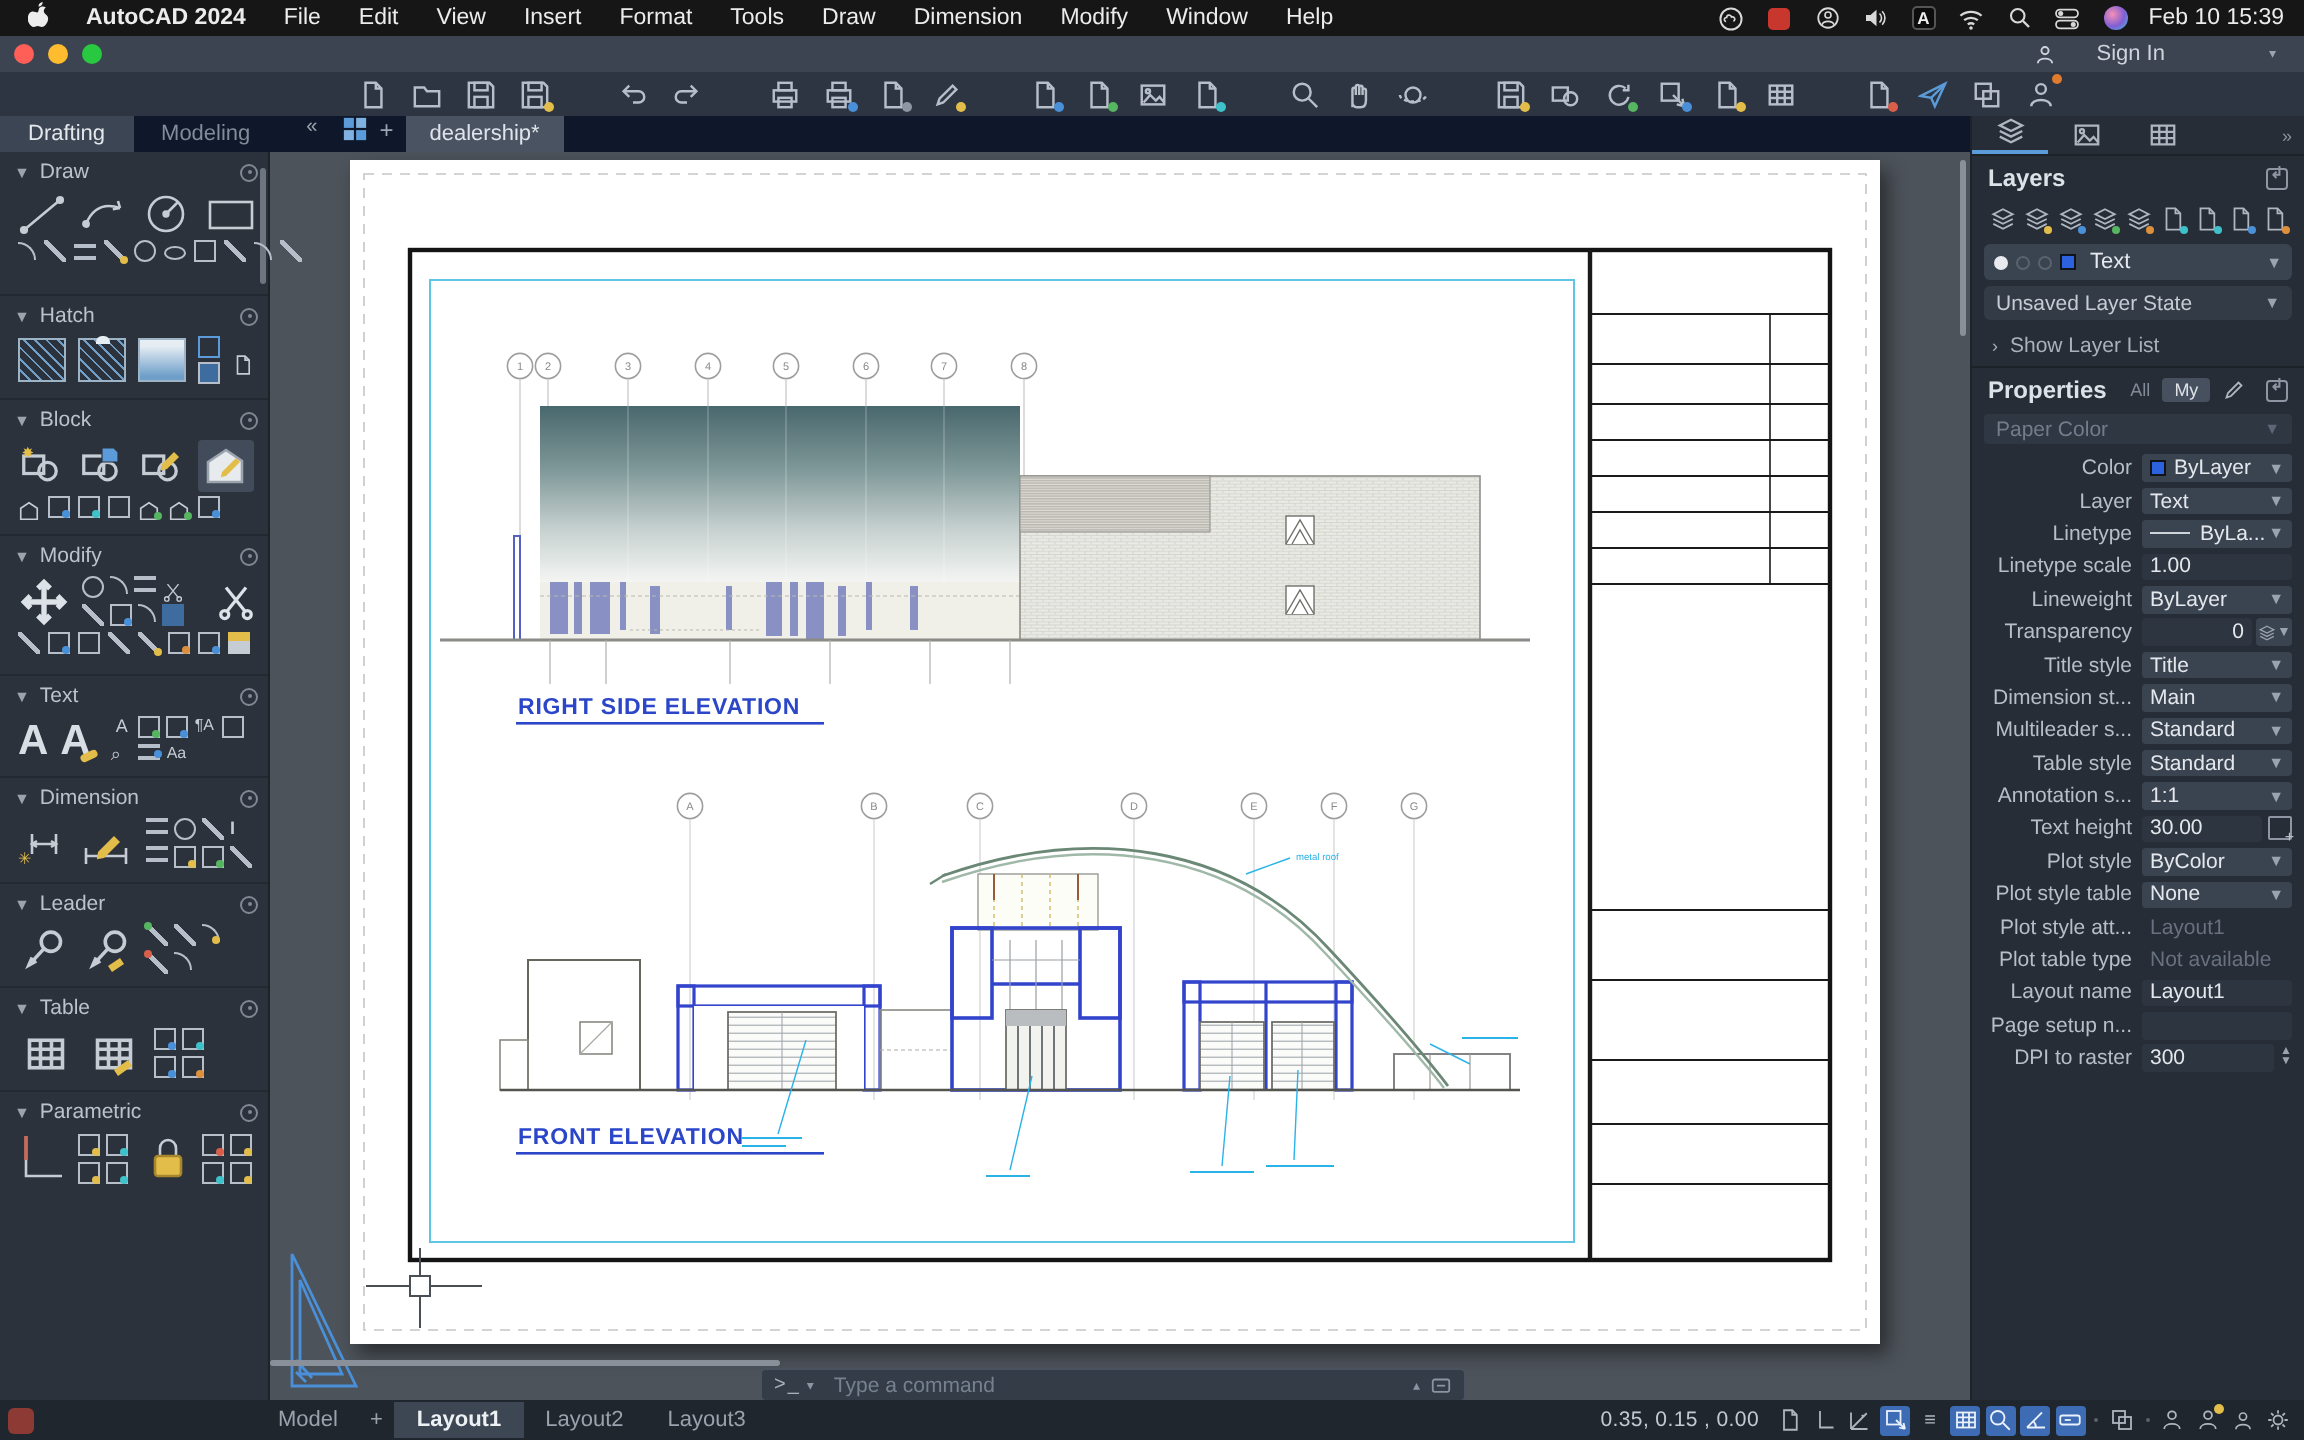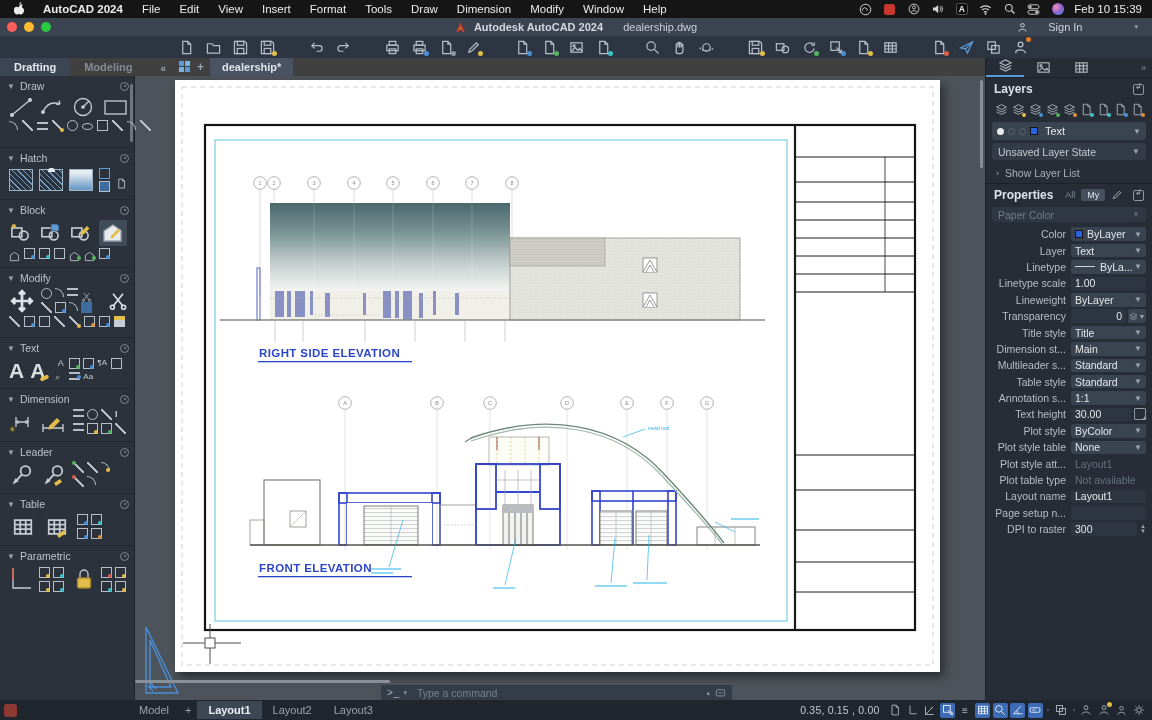--- a/index.html
+++ b/index.html
@@ -26,22 +26,22 @@
 
   
   #toolbar { position:absolute; left:0; top:36px; width:1152px; height:22px; background:#2c3541;
     display:flex; align-items:center; z-index:38; }
   .tbi { width:17px; height:17px; margin-right:10px; display:flex; align-items:center; justify-content:center; position:relative; }
   .tbi svg { stroke:#b6bec9; fill:none; stroke-width:1.3; }
   .tbi .dot { position:absolute; width:5px; height:5px; border-radius:50%; right:-1px; bottom:0; }
   .gapA { margin-left:178px; } .gap { margin-left:22px; }
 
   
-  #tabsrow { position:absolute; left:0; top:58px; width:985px; height:18px; background:#404040;
-    display:flex; align-items:flex-end; color:#828b97; font-size:11px;font-weight:bold; }
+  #tabsrow { position:absolute; left:0; top:58px; width:985px; height:18px; background:#0f172a;
+    display:flex; align-items:flex-start; color:#828b97; font-size:11px; }
   #tabsrow .ptab { height:18px; padding:2px 14px; display:flex; align-items:center; }
   #tabsrow .ptab.active { background:#3c4553; color:#e4e8ed; }
   #tabsrow .coll { margin-left:14px; margin-bottom:2px; color:#9aa3ae; font-size:10px; }
   #tabsrow .gridico { margin:0 4px 1px 12px; }
   #tabsrow .plus { color:#9aa3ae; margin:0 6px 2px 2px; font-size:12px; }
   #tabsrow .doctab { height:18px; padding:2px 12px; background:#49536 2; background:#495362; color:#dfe4ea; display:flex; align-items:center; }
 
   
   #palette { position:absolute; left:0; top:76px; width:135px; height:624px; background:#2b323b;
     border-right:1px solid #1d2329; color:#bac2cb; z-index:30; }
@@ -337,29 +337,20 @@
   <span class="stico">
       <span style="width:12px;height:12px;border-radius:50%;background:radial-gradient(circle at 35% 35%,#f78fb3,#7f5fd4 55%,#3ec6e0);display:block"></span>
     </span>
   <span class="clock">Feb 10 15:39</span>
 </div>
 
 <div id="titlebar">
   <span class="tl" style="background:#ff5f57"></span>
   <span class="tl" style="background:#febc2e"></span>
   <span class="tl" style="background:#28c840"></span>
-  <span class="center">
-    <svg width="11" height="11" viewBox="0 0 16 16" style="vertical-align:-2px;margin-right:5px">
-        <path d="M2,14 L8,1 L14,14 H10.5 L8,8 L5.5,14 z" fill="#d6412b"></path>
-        <path d="M5.5,14 L8,8 l1.3,3 H7z" fill="#e8a13a"></path>
-      </svg>
-    <b style="font-weight:bold;color:#d3d8df">Autodesk AutoCAD 2024</b>
-    <span style="display:inline-block;width:14px"></span>
-    <span>dealership.dwg</span>
-  </span>
   <span class="signin">
     <svg width="11" height="11" viewBox="0 0 16 16">
         <use href="#sy-person" style="stroke:#ced4dc;fill:none;stroke-width:1.4"></use>
       </svg>
     <span>Sign In</span>
     <span style="font-size:7px;margin-left:32px;color:#9aa3ae">▾</span>
   </span>
 </div>
 
 <div id="toolbar">

